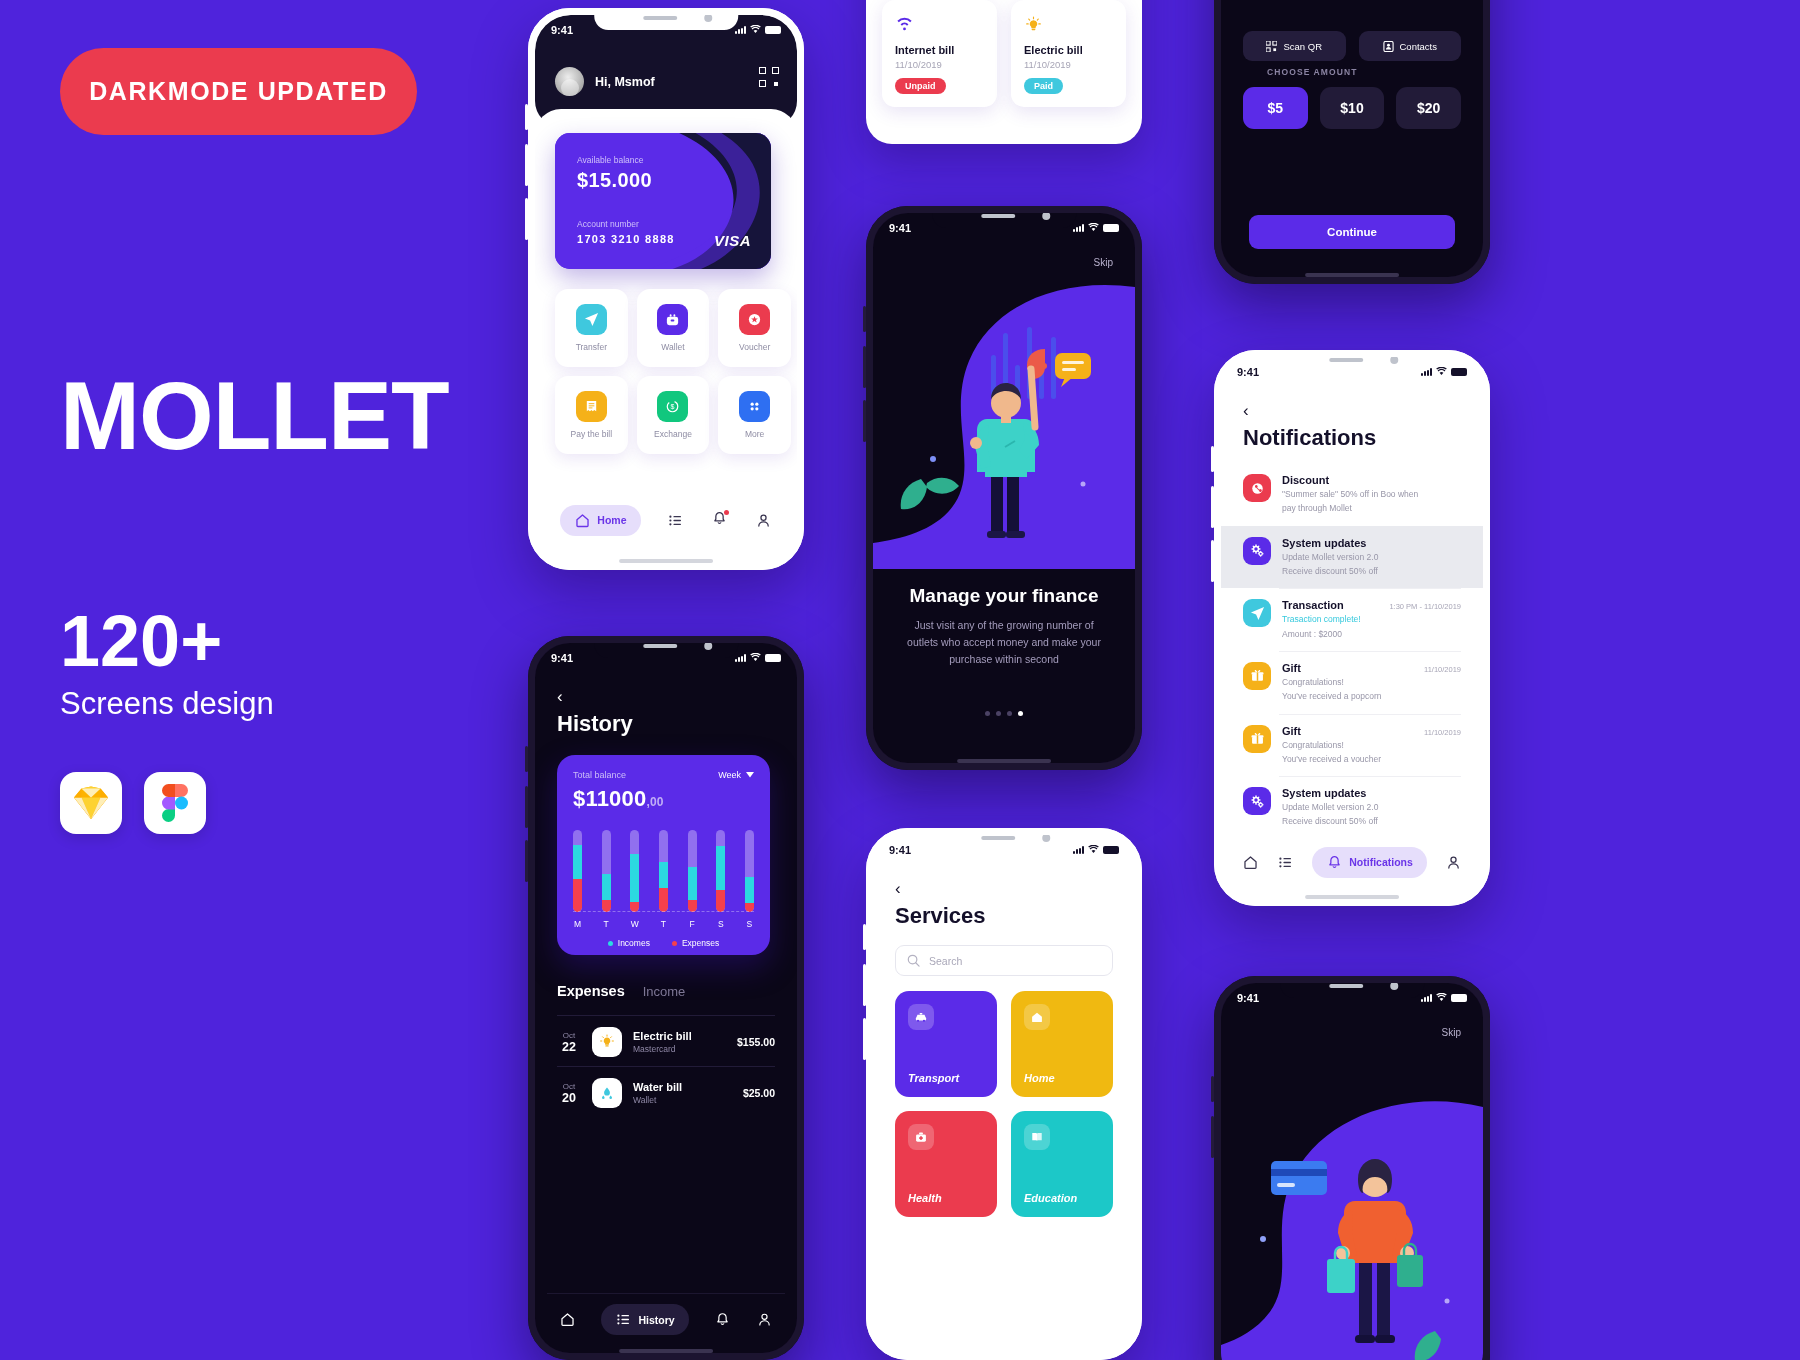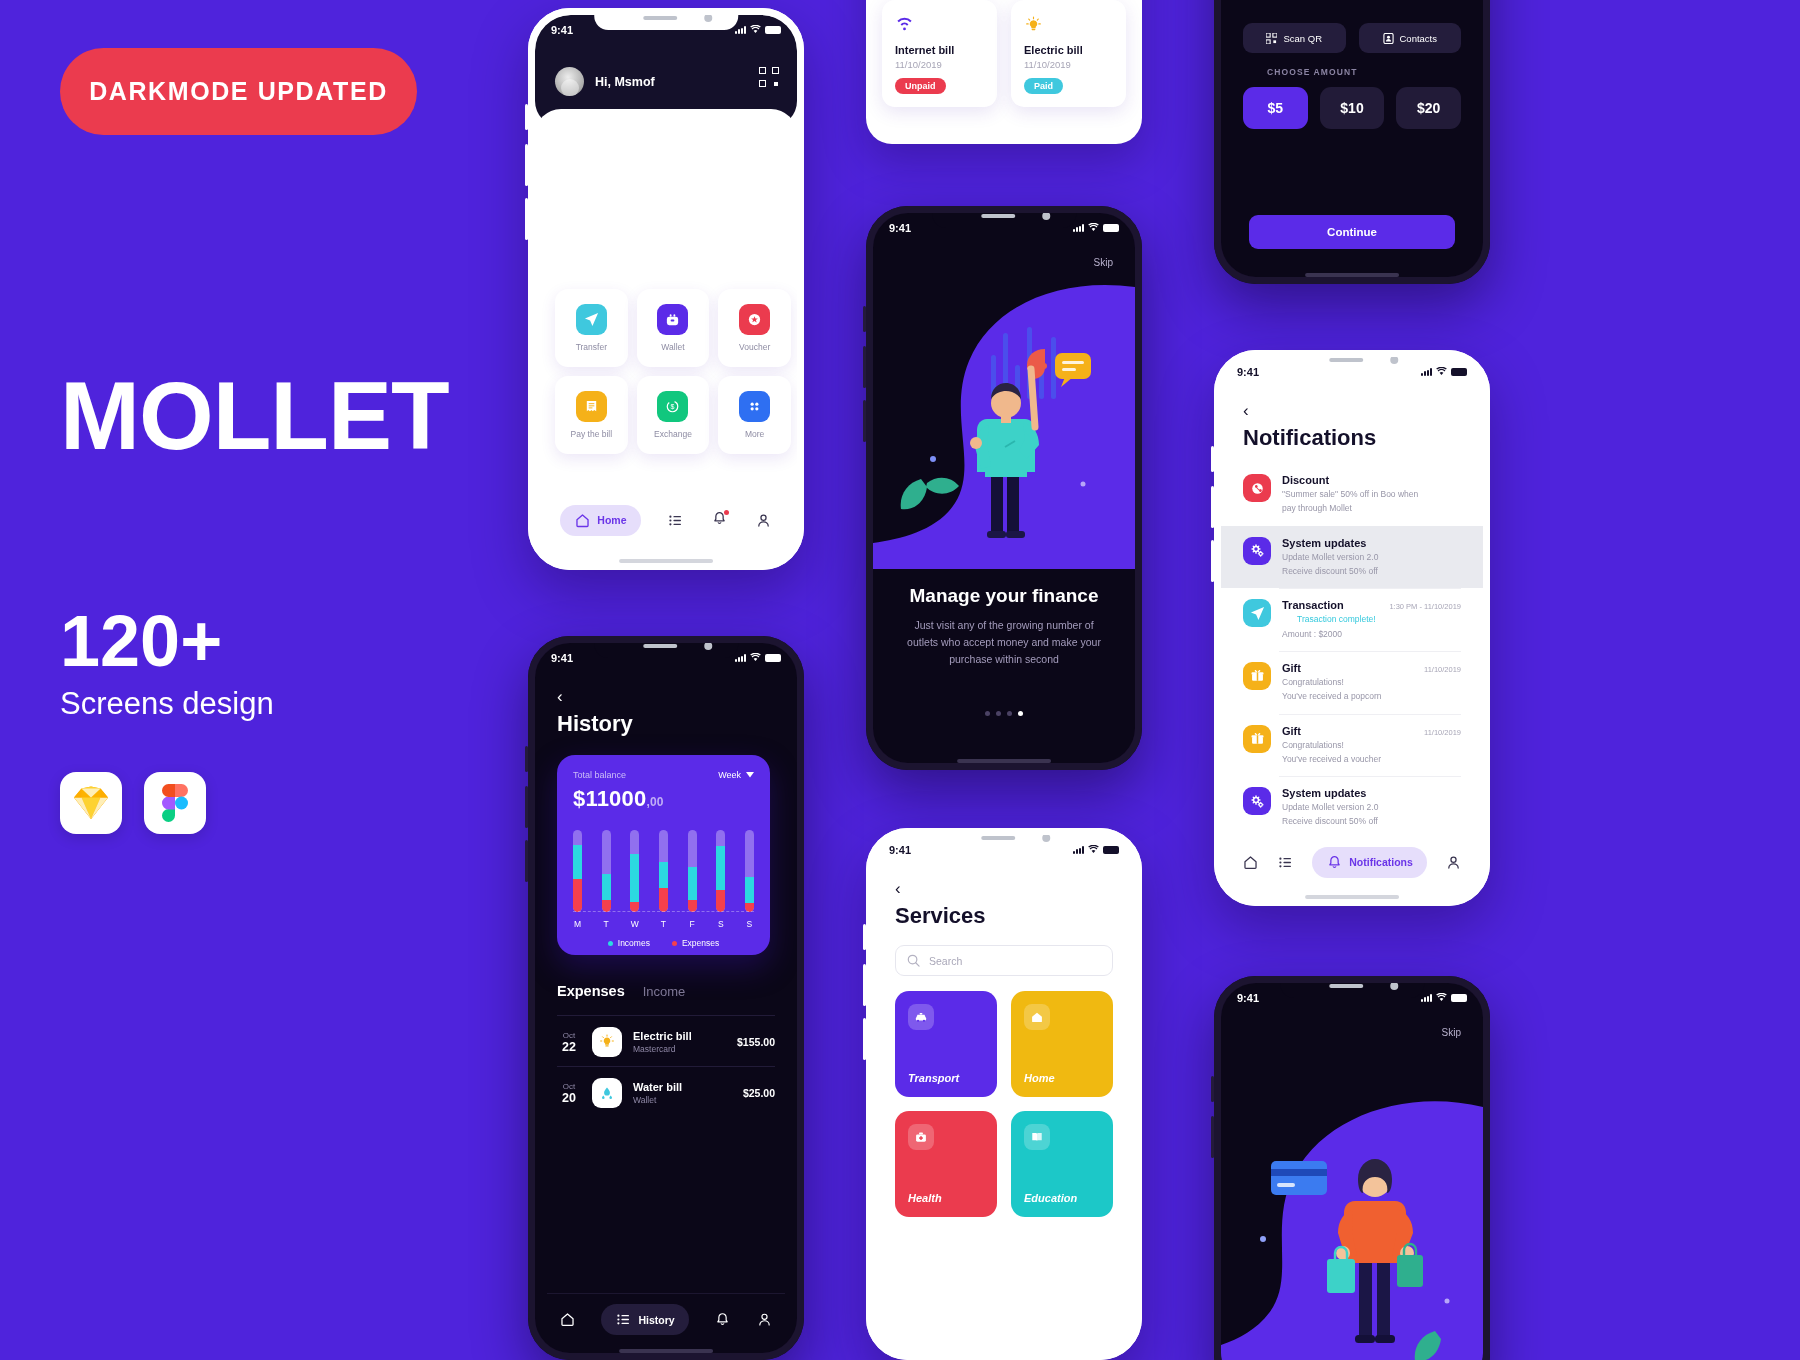--- a/index.html
+++ b/index.html
@@ -212,42 +212,42 @@
   .bills-wrap { position: absolute; left: 16px; right: 16px; top: 96px; display: grid; grid-template-columns: 1fr 1fr; gap: 14px; }
   .bill { background: #fff; border-radius: 13px; padding: 13px; box-shadow: 0 5px 18px rgba(80,40,180,.13); }
   .bill .bi { height: 22px; display: flex; align-items: center; }
   .bill .bn { color: #14102A; font-size: 11px; font-weight: bold; margin-top: 9px; }
   .bill .bd { color: #A7A5B6; font-size: 9.5px; margin-top: 3px; }
   .chip { display: inline-block; margin-top: 8px; padding: 3px 10px; border-radius: 11px; font-size: 9px; color: #fff; font-weight: 600; }
 
   
   #phone-topup { left: 1214px; top: -214px; width: 276px; height: 498px; }
   .tu-row { position: absolute; left: 22px; right: 22px; top: 230px; display: flex; gap: 13px; }
-  .tu-btn { flex: 1; height: 30px; border-radius: 9px; background: #241D3C; display: flex; align-items: center; justify-content: center; gap: 6px; color: #fff; font-size: 9.5px; }
+  .tu-btn { flex: 1; height: 30px; border-radius: 9px; background: #241D3C; display: flex; align-items: center; justify-content: center; gap: 6px; color: #fff; font-size: 9.5px; margin-top: 8px; }
   .tu-lbl { position: absolute; left: 22px; top: 274px; color: #8B84A3; font-size: 8.5px; letter-spacing: 1.1px; font-weight: 600; margin-left: 24px; }
   .tu-amts { position: absolute; left: 22px; right: 22px; top: 294px; display: flex; gap: 12px; }
   .tu-amt { flex: 1; height: 42px; border-radius: 11px; background: #221B38; display: flex; align-items: center; justify-content: center; color: #fff; font-size: 14px; font-weight: bold; }
   .tu-amt.on { background: #5B2BE8; }
   .tu-cont { position: absolute; left: 28px; right: 28px; top: 422px; height: 34px; border-radius: 9px; background: #5B2BE8; color: #fff; font-size: 11.5px; font-weight: 600; display: flex; align-items: center; justify-content: center; }
 
   
   #phone-notif { left: 1214px; top: 350px; width: 276px; height: 556px; }
   .nt-back { position: absolute; left: 22px; top: 44px; color: #14102A; font-size: 17px; }
   .nt-title { position: absolute; left: 22px; top: 68px; color: #14102A; font-size: 22px; font-weight: bold; }
   .nt-list { position: absolute; left: 0; right: 0; top: 106px; bottom: 62px; overflow: hidden; }
   .nt { display: flex; gap: 11px; padding: 11px 22px; align-items: flex-start; position: relative; }
   .nt.sel { background: #E9EAEF; }
   .nt + .nt:not(.sel)::before { content:""; position:absolute; left:58px; right:22px; top:0; border-top: 1px solid #EFEFF3; }
   .nt-ic { width: 28px; height: 28px; border-radius: 9px; display:flex; align-items:center; justify-content:center; flex-shrink: 0; }
   .nt-body { flex: 1; min-width: 0; }
   .nt-h { display: flex; justify-content: space-between; align-items: baseline; gap: 6px; }
   .nt-t { color: #14102A; font-size: 11px; font-weight: bold; }
   .nt-time { color: #A7A5B6; font-size: 7.5px; white-space: nowrap; }
   .nt-d { color: #9896A8; font-size: 8.5px; line-height: 1.45; margin-top: 2px; }
-  .nt-d.accent { color: #35C9DD; margin-left: 15px; }
+  .nt-d.accent { color: #35C9DD; }
 
   
   #phone-ob2 { left: 1214px; top: 976px; width: 276px; height: 420px; }
 </style>
 </head>
 <body>
 
 <div class="stage">
 
   <div class="badge">DARKMODE UPDATED</div>
@@ -309,20 +309,32 @@
           <div class="qr">
               <i></i>
               <i></i>
               <i></i>
               <i></i>
             </div>
         </div>
 
         <div class="home-body">
           <div class="card-peek"></div>
+          <div class="card">
+            <svg class="swoosh" viewBox="0 0 216 136" preserveAspectRatio="none">
+              <rect width="216" height="136" fill="#5B2BE8"></rect>
+              <path d="M95 -10C160 6 196 52 170 96c-22 37-62 44-96 50h142V-10z" fill="#16143A"></path>
+              <path d="M118 -10c52 18 78 58 56 94-18 30-50 40-80 52h52c44-18 70-62 54-100-8-20-32-38-54-46z" fill="#5B2BE8" opacity=".55"></path>
+            </svg>
+            <div class="t1">Available balance</div>
+            <div class="t2">$15.000</div>
+            <div class="t3">Account number</div>
+            <div class="t4">1703 3210 8888</div>
+            <div class="visa">VISA</div>
+          </div>
 
           <div class="qgrid">
             <div class="qitem">
               <span class="qicon" style="background:#3FC8DE">
                 <svg width="15" height="15" viewBox="0 0 16 16">
                     <path d="M15 1 1 7l5.5 2L9 15z" fill="#fff"></path>
                   </svg>
                 </span>
               <span>Transfer</span>
             </div>

